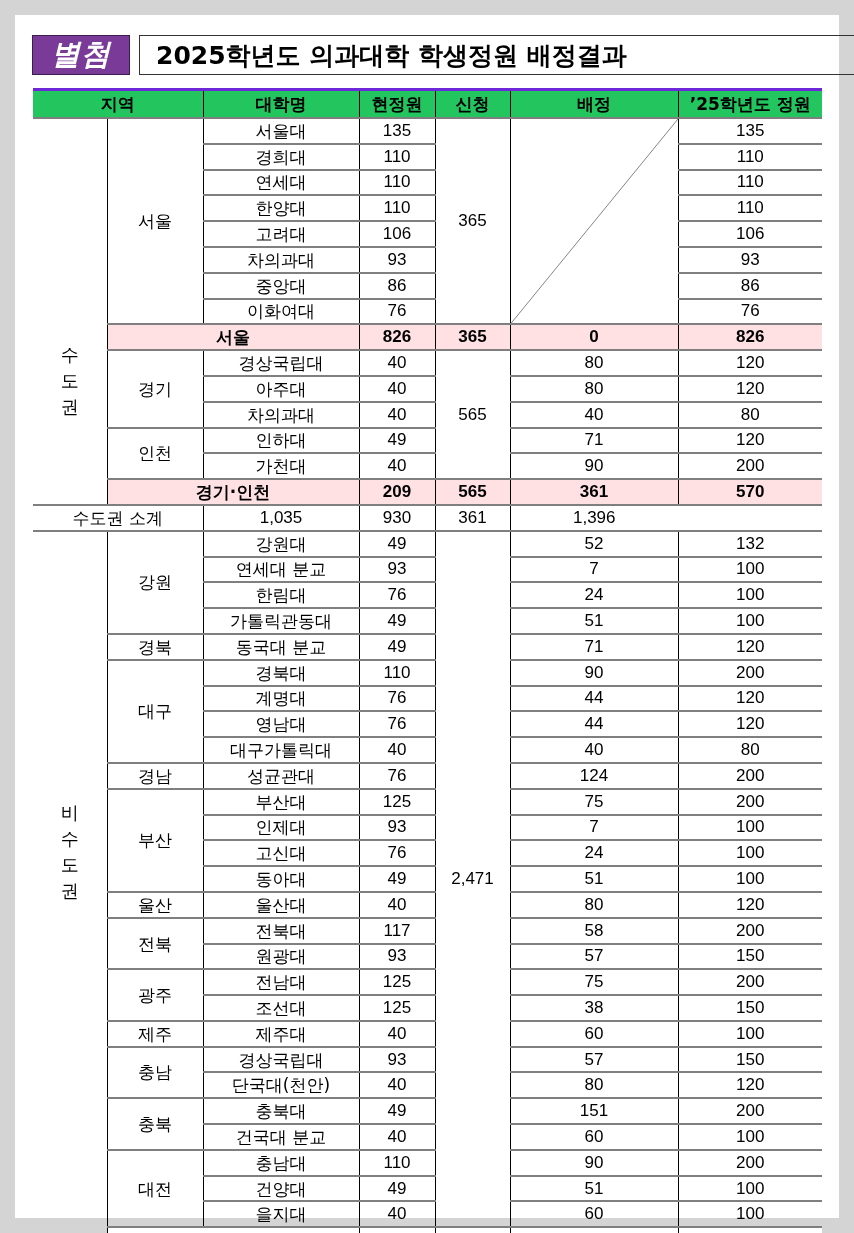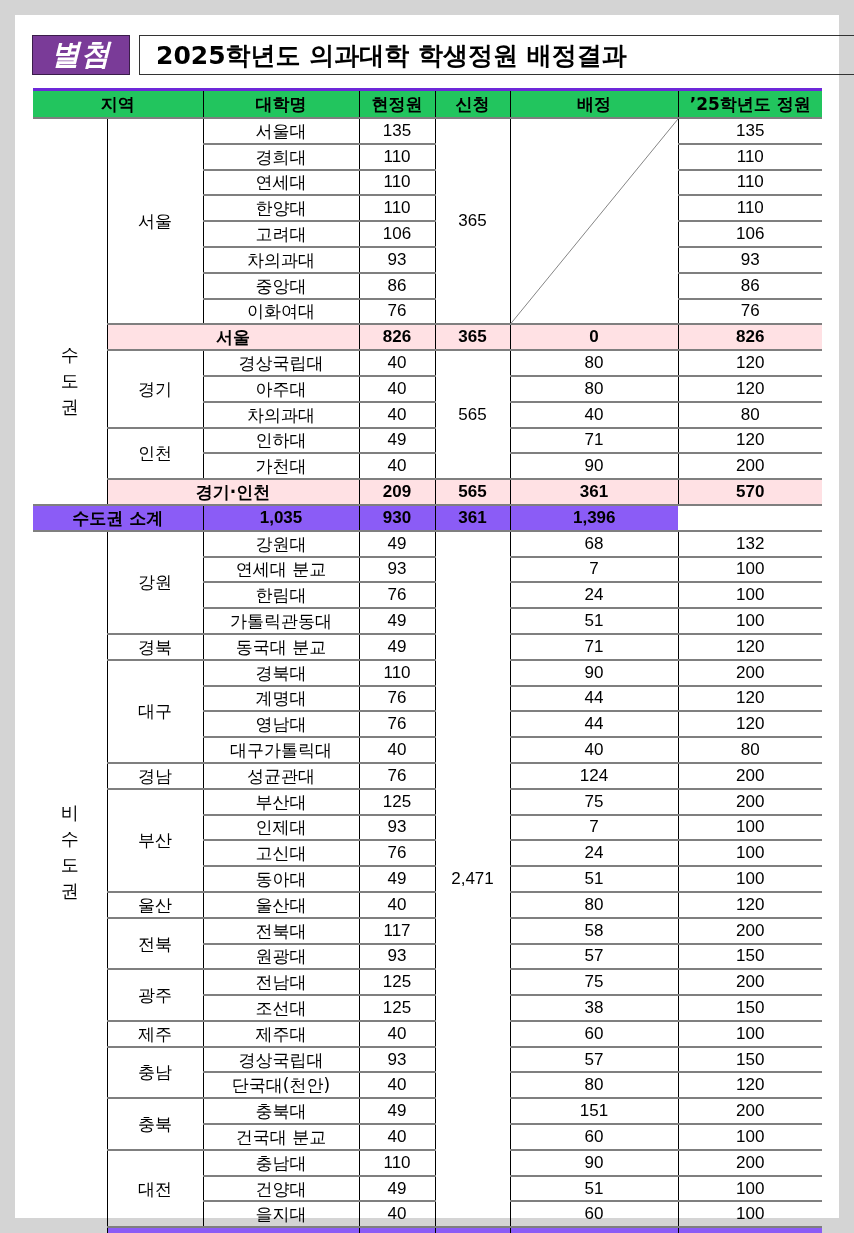--- a/index.html
+++ b/index.html
@@ -29,21 +29,21 @@
   }
   table.grid th {
     background:#22c55e; font-weight:bold; height:26px; border-top:3px solid #6d28d9;text-align:center;
   }
   table.grid tr > *:first-child { border-left:none; }
   table.grid tr > *:last-child { border-right:none; }
   td.region-main { border-bottom:none !important; border-top:none; font-size:18px; line-height:26px; }
   td.region-main.first { border-top:2px solid #7f7f7f; }
   td.region-main.nc { border-top:2px solid #7f7f7f; }
   .sub-seoul td, .sub-gi td { background:#ffe1e4; font-weight:bold; }
-  .sub-cap td, .sub-noncap td { background:#8b5cf6; font-weight:bold; }
+  .sub-cap td, .sub-noncap td { background:#ffffff; font-weight:normal; }
   td.diag { position:relative; padding:0; }
   td.diag svg { position:absolute; left:0; top:0; width:100%; height:100%; }
   .num { font-family:"Liberation Sans", sans-serif; }
   .bold-num { font-family:"Liberation Sans", sans-serif; font-weight:bold; }
   .vert { display:inline-block; line-height:26px; }
 </style>
 </head>
 <body>
 
 <div class="card"></div>
@@ -173,21 +173,21 @@
         <td class="bold-num">930</td>
         <td class="bold-num">361</td>
         <td class="bold-num">1,396</td>
       </tr>
       <tr>
         <td rowspan="28" class="region-main nc" style="vertical-align: top; padding-top: 268px;"><span class="vert">비<br>수<br>도<br>권</span></td>
         <td rowspan="4">강원</td>
         <td>강원대</td>
         <td class="num">49</td>
         <td rowspan="27" class="num">2,471</td>
-        <td class="num">68</td>
+        <td class="num">52</td>
         <td class="num">132</td>
       </tr>
       <tr>
         <td>연세대 분교</td>
         <td class="num">93</td>
         <td class="num">7</td>
         <td class="num">100</td>
       </tr>
       <tr>
         <td>한림대</td>

